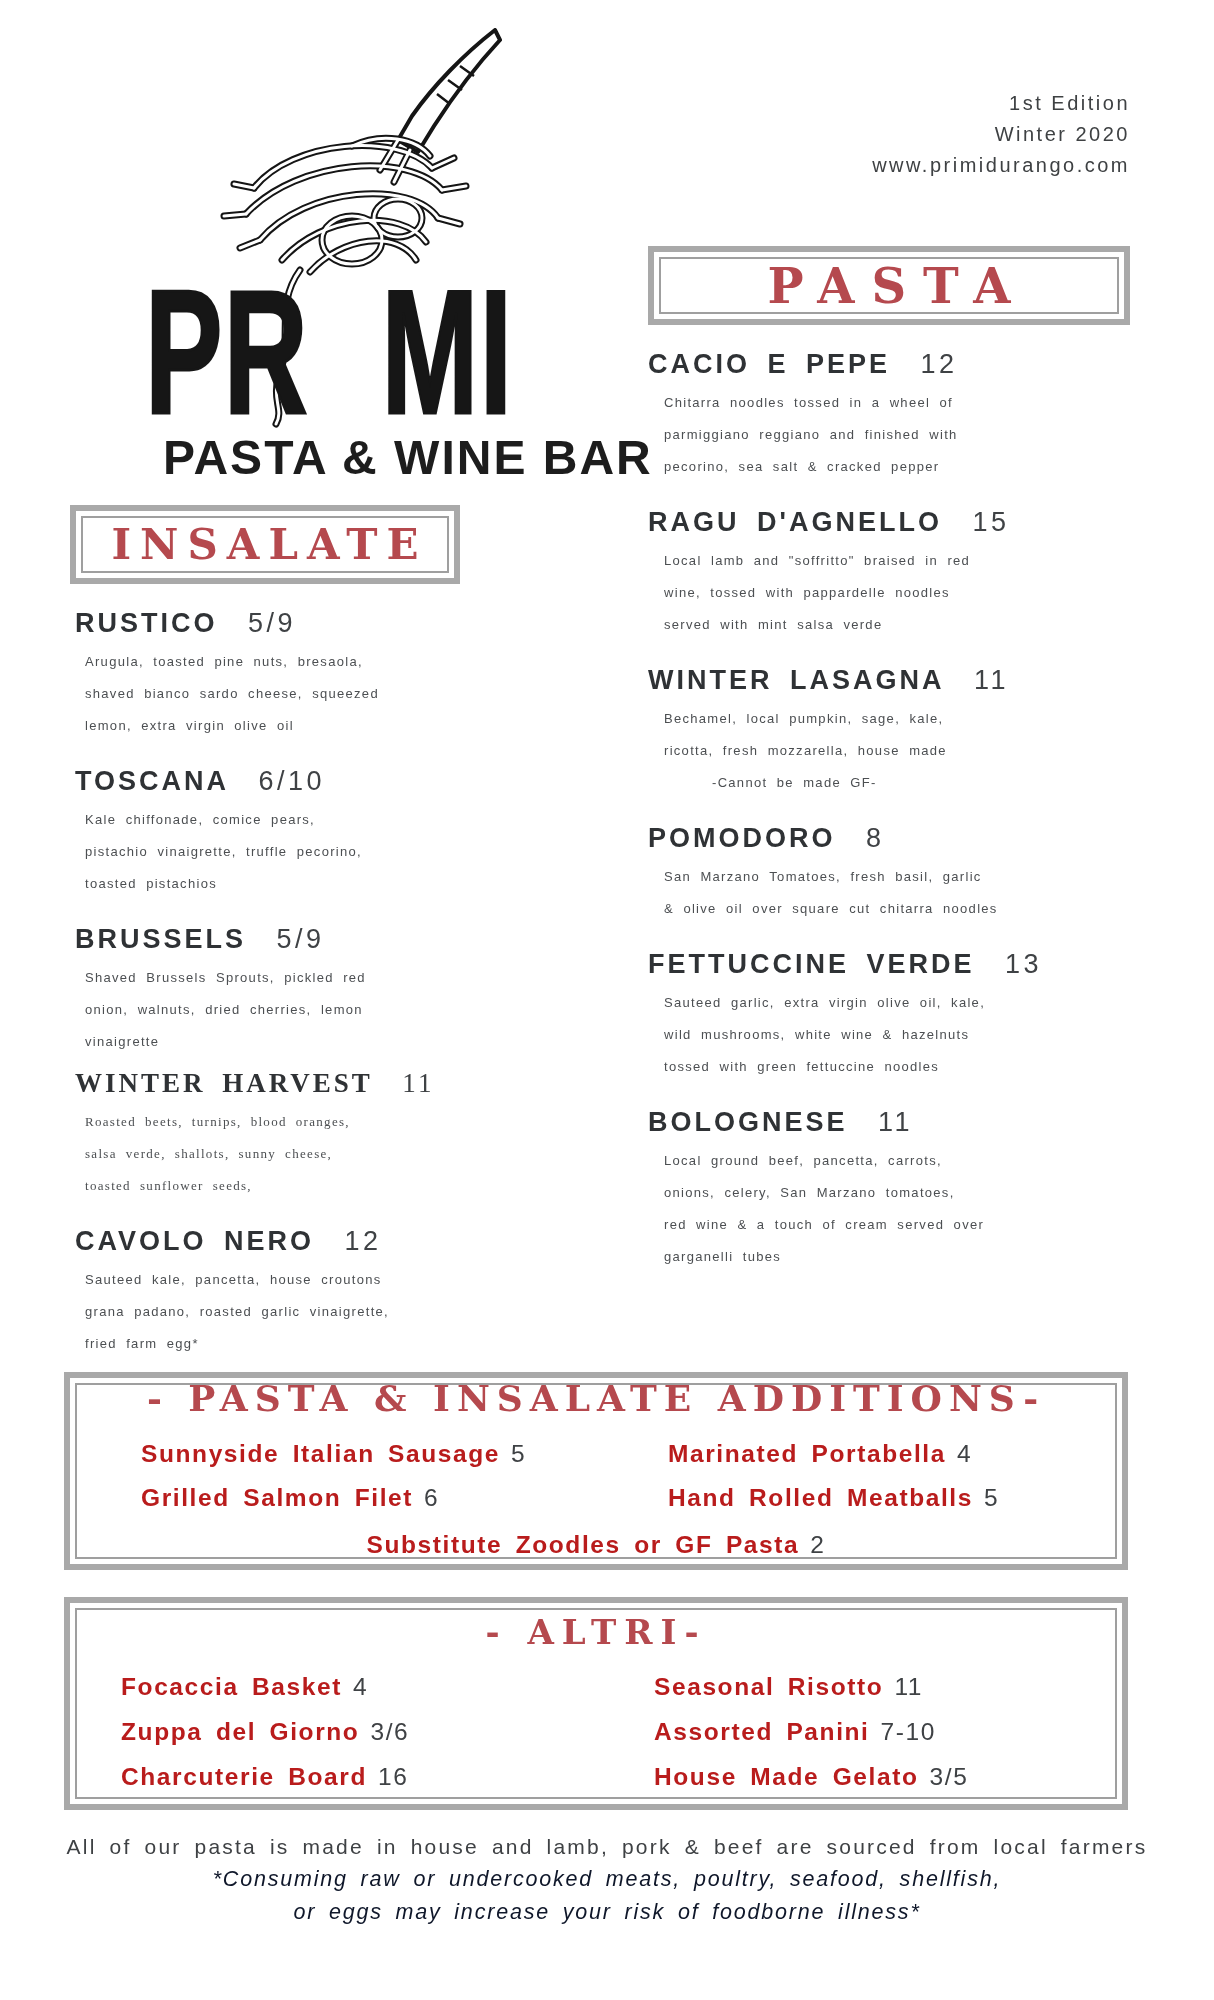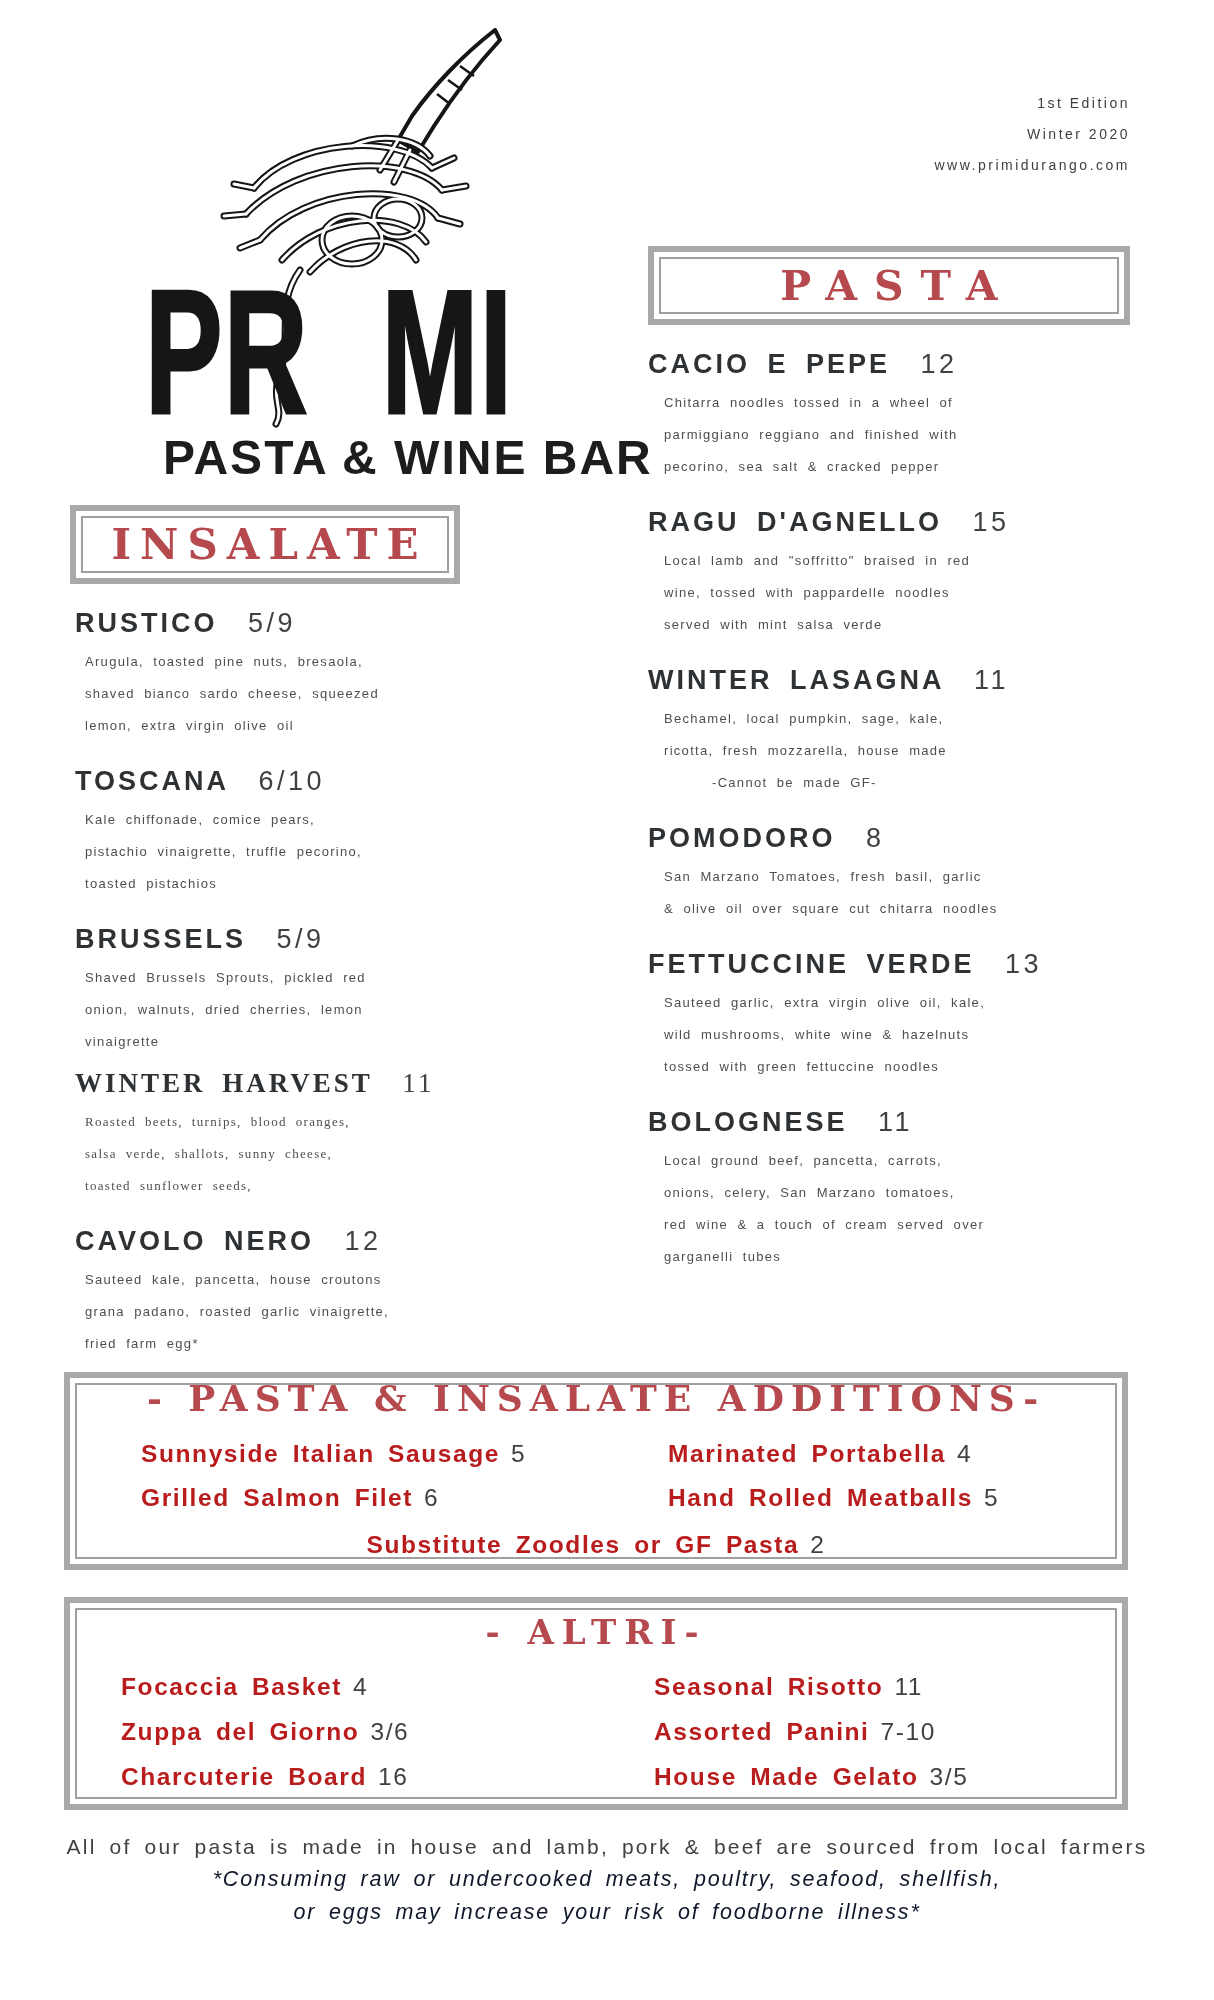--- a/index.html
+++ b/index.html
@@ -21,36 +21,36 @@
   .tagline {
     position:absolute; left:70px; top:430px; width:336px; text-align:center;
     font-size:48px; letter-spacing:2px; color:#1d1d1d; white-space:nowrap;
     font-weight:bold;
     margin-left:36px;
   }
 
   
   .edition {
     position:absolute; left:630px; top:88px; width:500px; text-align:right;
-    font-size:14px; line-height:31px; letter-spacing:2.5px; color:#3e4143;
+    font-size:20px; line-height:31px; letter-spacing:2.5px; color:#3e4143;
   }
 
   
   .frame { border:6px solid var(--frame-border,#a9a9a9); padding:5px; box-sizing:border-box; background:#fff; }
   .frame-inner { border:2px solid #9f9f9f; height:100%; box-sizing:border-box;
     display:flex; flex-direction:column; align-items:center; justify-content:center; }
   .header-frame { height:79px; }
   .pasta-col .header-frame { margin-left:18px; width:482px; }
   .insalate-col .header-frame { margin-left:13px; width:390px; }
 
   .display-title {
     font-family:"DejaVu Serif","Liberation Serif",serif; font-weight:bold;
     color: var(--accent-red,#b5494e); white-space:nowrap;
   }
-  .pasta-title { font-size:41px; letter-spacing:17px; padding-left:17px;text-align:center; }
+  .pasta-title { font-size:48px; letter-spacing:17px; padding-left:17px;text-align:center; }
   .insalate-title { font-size:42px; letter-spacing:9px; padding-left:9px; }
 
   
   .col { position:absolute; }
   .pasta-col { left:630px; top:246px; width:530px; }
   .insalate-col { left:57px; top:505px; width:470px; }
 
   .item { margin-top:24px; }
   .item-head {
     font-weight:bold; font-size:27px; letter-spacing:3px; word-spacing:7px;

